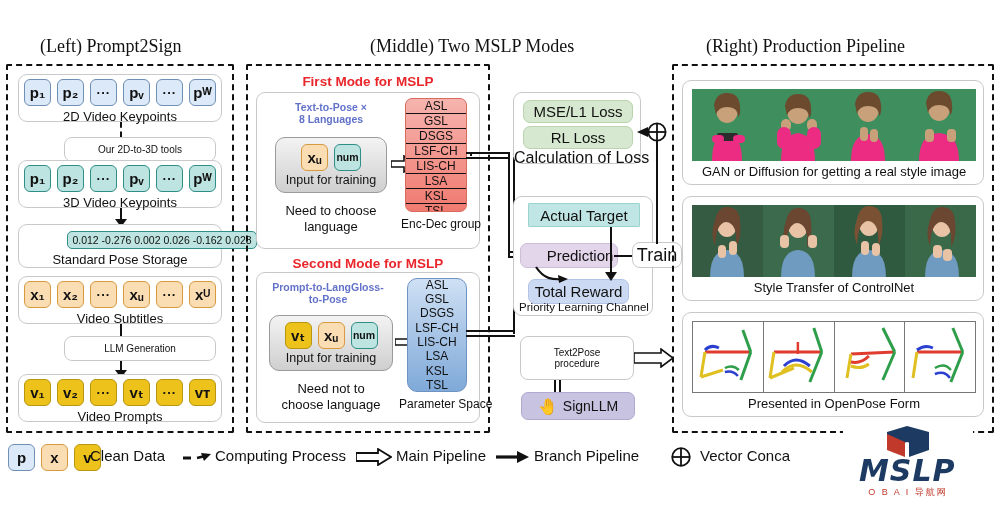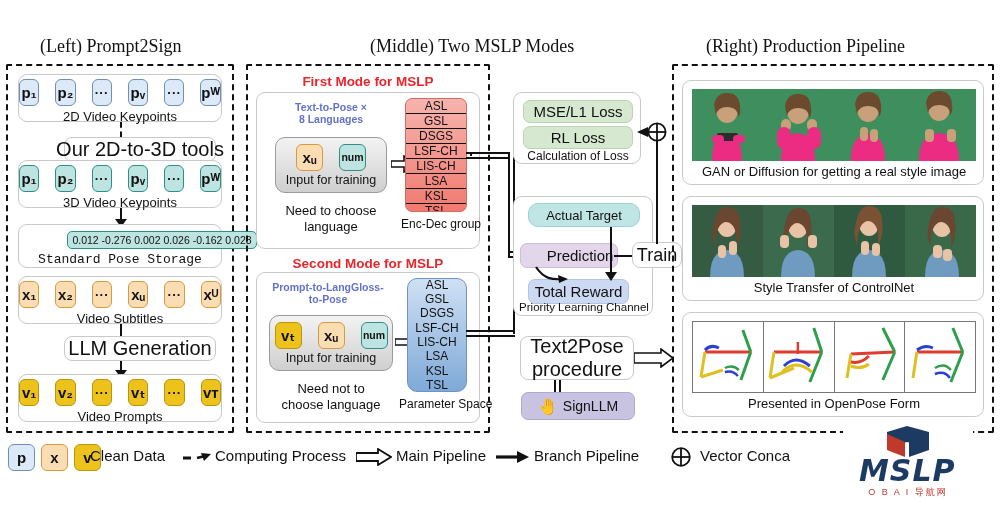--- a/index.html
+++ b/index.html
@@ -8,33 +8,33 @@
   .abs{position:absolute;}
   
   .sec-title{font-family:"Liberation Serif","DejaVu Serif",serif;font-size:18px;
              color:#111;white-space:nowrap;}
   
   .dashed{border:2px dashed #111;border-radius:2px;box-sizing:border-box;}
   
   .card{border:1px solid #c9c9c9;border-radius:9px;background:#fff;box-sizing:border-box;}
   .cap{font-size:13px;text-align:center;color:#111;white-space:nowrap;}
   
-  .chiprow{display:flex;align-items:center;justify-content:center;gap:16px;}
+  .chiprow{display:flex;align-items:center;justify-content:center;gap:6px;}
   .chip{width:27px;height:27px;border-radius:6px;border:1.6px solid #888;
         display:flex;align-items:center;justify-content:center;
         font-size:15px;font-weight:600;line-height:1;box-sizing:border-box;}
   .chip.p{background:#dbe9f8;border-color:#6f8fb5;}
   .chip.p3{background:#bde4e0;border-color:#2f8e86;}
   .chip.x{background:#fbddb4;border-color:#d79a3f;}
   .chip.v{background:#edc21a;border-color:#b8960f;}
   .chip.dots{font-size:13px;letter-spacing:1px;font-weight:700;padding-bottom:6px;}
   
   .pbox{border:1px solid #c9c9c9;border-radius:8px;background:#fff;
         display:flex;align-items:center;justify-content:center;
-        font-size:20px;white-space:nowrap;box-sizing:border-box;}
+        font-size:10px;white-space:nowrap;box-sizing:border-box;}
   .posebar{background:#bde4e0;border:1.4px solid #2f8e86;border-radius:5px;
            font-size:10.5px;display:flex;align-items:center;justify-content:center;
            white-space:nowrap;box-sizing:border-box;margin-left:41px;}
   
   .mode-label{color:#e8262b;font-size:13.5px;font-weight:700;text-align:center;white-space:nowrap;}
   .sub-label{color:#6272c9;font-size:10.5px;font-weight:700;text-align:center;line-height:1.15;}
   .inputbox{background:linear-gradient(#f3f3f3,#cfcfcf);border:1px solid #9a9a9a;
             border-radius:10px;box-sizing:border-box;display:flex;flex-direction:column;
             align-items:center;justify-content:center;gap:2px;}
   .inputbox .lbl{font-size:12.5px;white-space:nowrap;}
@@ -44,21 +44,21 @@
               line-height:14px;height:14px;}
   .encdec div:last-child{border-bottom:none;}
   .paramspace{background:linear-gradient(#cfe0f4,#7fa9d8);border:1px solid #6e93c2;
               border-radius:10px;box-sizing:border-box;display:flex;flex-direction:column;
               align-items:center;justify-content:center;}
   .paramspace div{font-size:12px;line-height:14.3px;}
   
   .lossbox{background:#d6e8cf;border:1px solid #b9d4ae;border-radius:7px;
            font-size:15px;display:flex;align-items:center;justify-content:center;
            white-space:nowrap;box-sizing:border-box;}
-  .teal{background:#bfe6e4;border:1px solid #9ad3d0;border-radius:10px;font-size:13px;
+  .teal{background:#bfe6e4;border:1px solid #9ad3d0;border-radius:1px;font-size:15px;
         display:flex;align-items:center;justify-content:center;white-space:nowrap;box-sizing:border-box;}
   .purple{background:#e3d6ea;border:1px solid #cdbdd7;border-radius:7px;font-size:15px;
         display:flex;align-items:center;justify-content:center;white-space:nowrap;box-sizing:border-box;padding-left:22px;}
   .bluebox{background:#ccd9f2;border:1px solid #b3c4e6;border-radius:7px;font-size:15px;
         display:flex;align-items:center;justify-content:center;white-space:nowrap;box-sizing:border-box;}
   .signllm{background:#c8c3e0;border:1px solid #b0aad0;border-radius:7px;font-size:14px;
         display:flex;align-items:center;justify-content:center;gap:5px;white-space:nowrap;box-sizing:border-box;}
   
   .vline{background:#111;width:2px;}
   .hline{background:#111;height:2px;}
@@ -137,21 +137,21 @@
   <div class="cap" style="margin-top:3px;">3D Video Keypoints</div>
 </div>
 
 <div class="abs vline" style="left:120px;top:208px;height:14px;"></div>
 <svg class="abs" style="left:114px;top:218px;" width="14" height="9">
     <polygon points="7,9 1,1 13,1" fill="#111"></polygon>
   </svg>
 
 <div class="abs card" style="left:18px;top:224px;width:204px;height:44px;">
   <div class="abs posebar" style="left:7px;top:6px;width:190px;height:18px;">0.012 -0.276 0.002 0.026 -0.162 0.028</div>
-  <div class="cap" style="margin-top:27px;font-family:Liberation Mono, monospace;">Standard Pose Storage</div>
+  <div class="cap" style="margin-top:27px;">Standard Pose Storage</div>
 </div>
 
 <div class="abs card" style="left:18px;top:276px;width:204px;height:48px;">
   <div class="chiprow" style="margin-top:4px;">
     <div class="chip x">
         <span>x₁</span>
       </div>
     <div class="chip x">
         <span>x₂</span>
       </div>
@@ -284,21 +284,21 @@
 <div class="abs hline" style="left:466px;top:335px;width:49px;"></div>
 <div class="abs hline" style="left:508px;top:251px;width:14px;"></div>
 <div class="abs hline" style="left:508px;top:256px;width:14px;"></div>
 <svg class="abs" style="left:518px;top:245px;" width="17" height="19">
   <polygon points="0,5 6,5 6,1 16,9.5 6,18 6,14 0,14" fill="#fff" stroke="#111" stroke-width="1.6"></polygon>
 </svg>
 
 <div class="abs card" style="left:513px;top:92px;width:128px;height:72px;">
   <div class="abs lossbox" style="left:9px;top:7px;width:110px;height:23px;">MSE/L1 Loss</div>
   <div class="abs lossbox" style="left:9px;top:33px;width:110px;height:23px;">RL Loss</div>
-  <div class="abs cap" style="left:0;top:56px;width:128px;font-size:12px;">Calculation of Loss</div>
+  <div class="abs cap" style="left:0;top:56px;width:128px;font-size:16px;">Calculation of Loss</div>
 </div>
 
 <div class="abs card" style="left:513px;top:196px;width:140px;height:120px;">
   <div class="abs teal" style="left:14px;top:6px;width:112px;height:24px;">Actual Target</div>
   <div class="abs purple" style="left:6px;top:46px;width:98px;height:25px;">Prediction</div>
   <div class="abs bluebox" style="left:14px;top:82px;width:101px;height:25px;">Total Reward</div>
   <div class="abs cap" style="left:0;top:104px;width:140px;font-size:11.5px;">Priority Learning Channel</div>
 
   <div class="abs vline" style="left:96px;top:30px;height:52px;"></div>
   <svg class="abs" style="left:90px;top:74px;" width="14" height="10">

